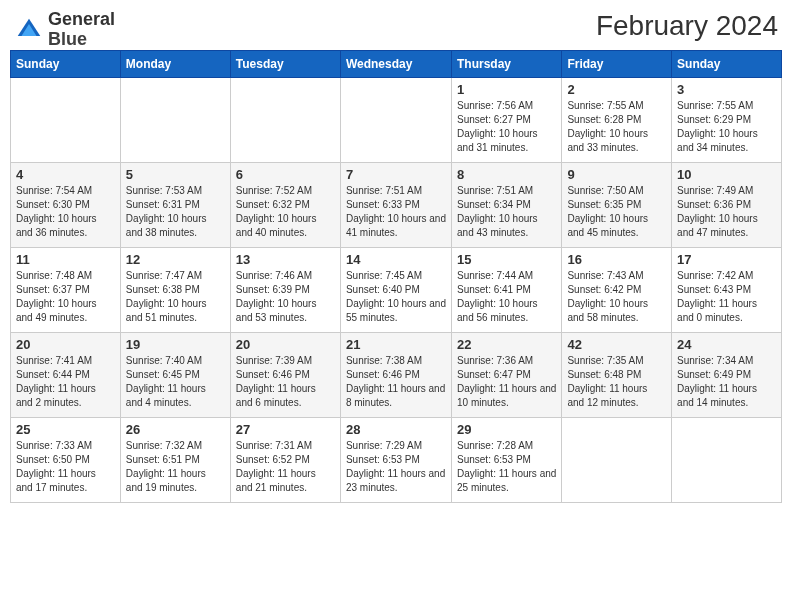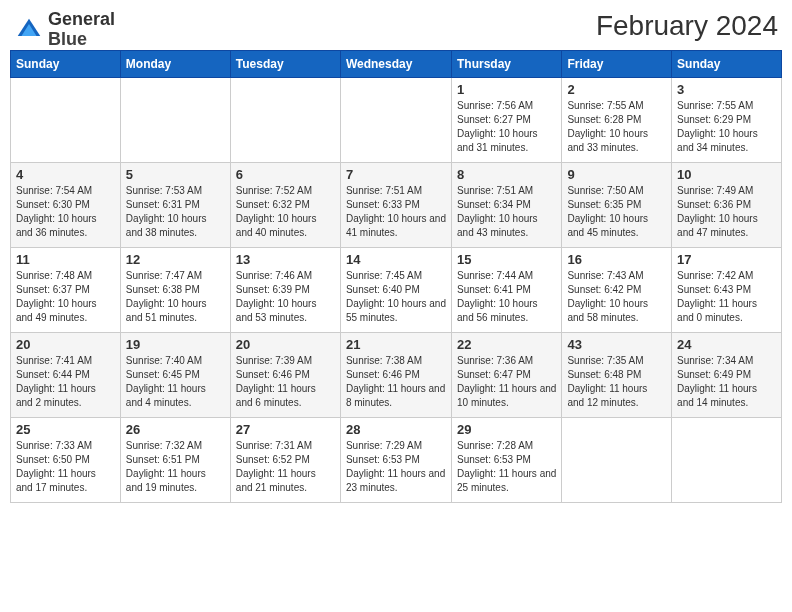--- a/index.html
+++ b/index.html
@@ -206,21 +206,21 @@
       </td>
         <td>
         <span class="day-num">21</span>
         <span class="day-info">Sunrise: 7:38 AM<br>Sunset: 6:46 PM<br>Daylight: 11 hours and 8 minutes.</span>
       </td>
         <td>
         <span class="day-num">22</span>
         <span class="day-info">Sunrise: 7:36 AM<br>Sunset: 6:47 PM<br>Daylight: 11 hours and 10 minutes.</span>
       </td>
         <td>
-        <span class="day-num">43</span>
+        <span class="day-num">42</span>
         <span class="day-info">Sunrise: 7:35 AM<br>Sunset: 6:48 PM<br>Daylight: 11 hours and 12 minutes.</span>
       </td>
         <td>
         <span class="day-num">24</span>
         <span class="day-info">Sunrise: 7:34 AM<br>Sunset: 6:49 PM<br>Daylight: 11 hours and 14 minutes.</span>
       </td>
       </tr>
       <tr>
         <td>
         <span class="day-num">25</span>

